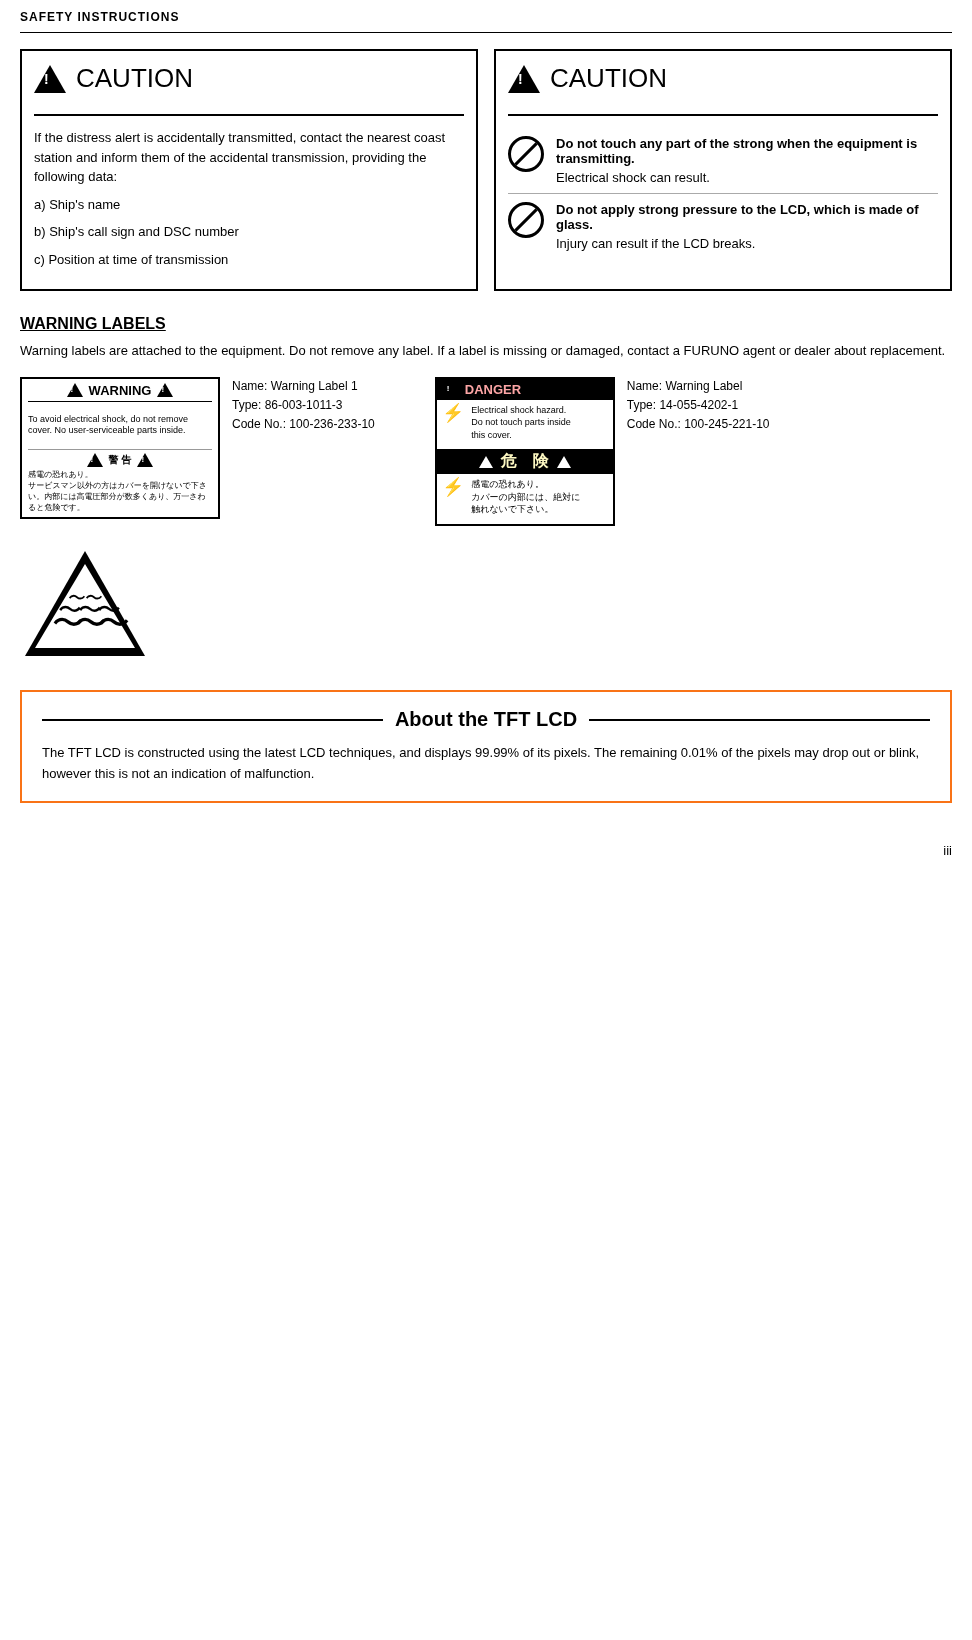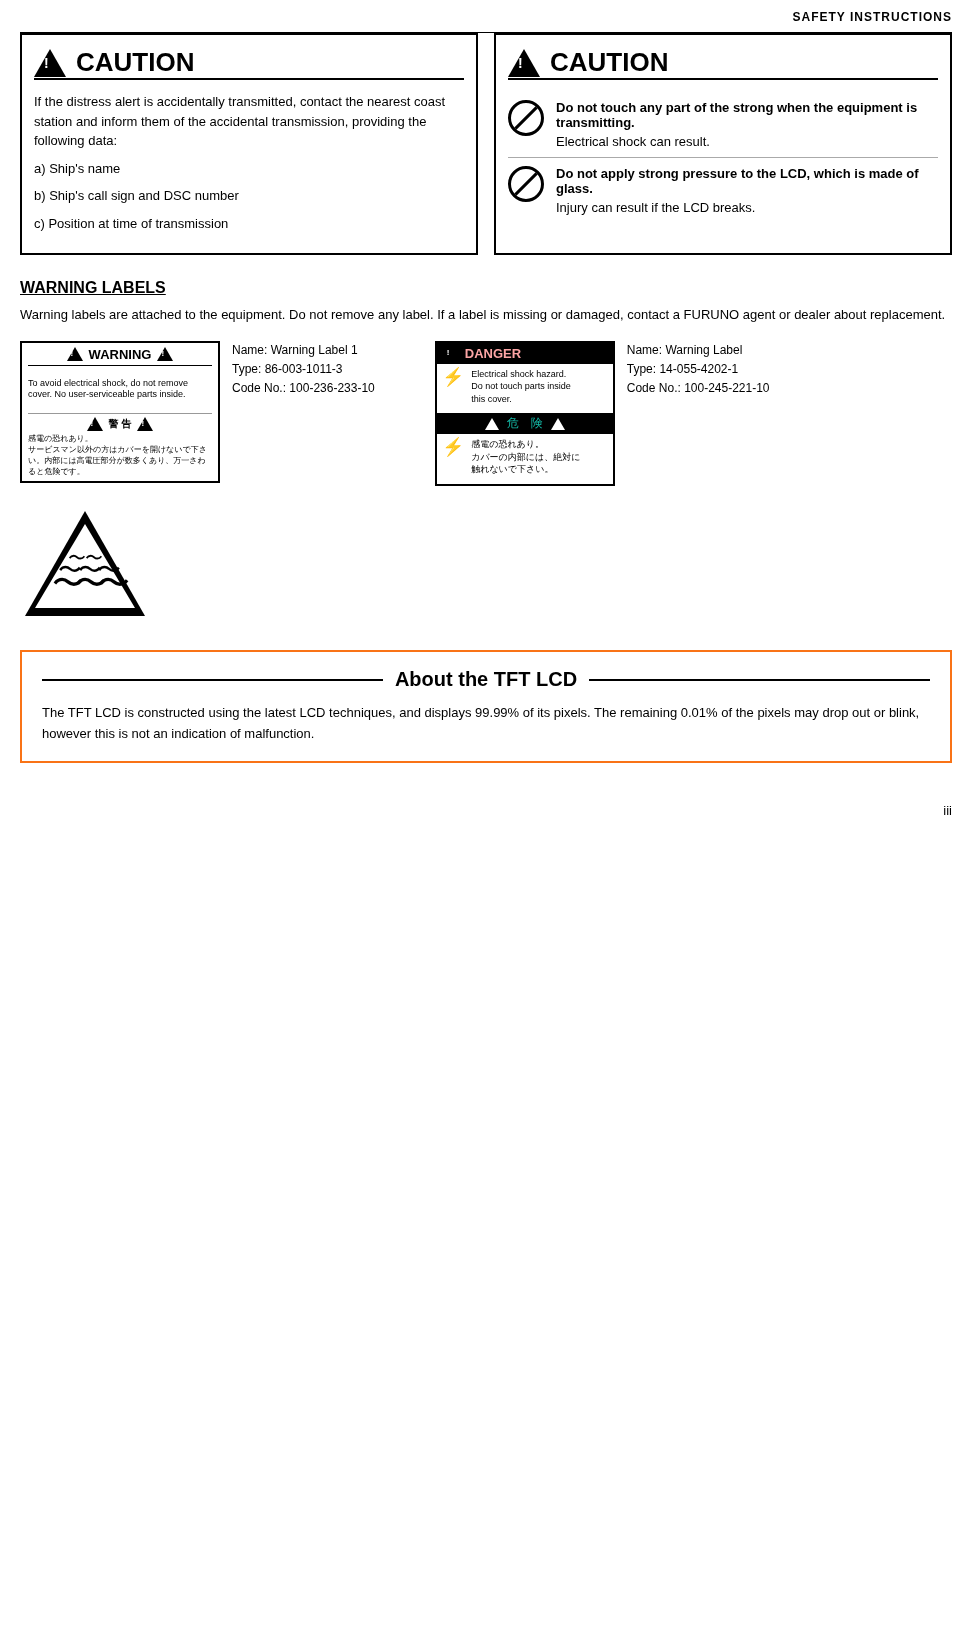--- a/index.html
+++ b/index.html
@@ -7,49 +7,50 @@
       background: #ffffff;
       font-family: Arial, sans-serif;
       font-size: 13px;
       color: #000;
       width: 972px;
       min-height: 1640px;
       padding: 10px 20px;
     }
 
     .page-header {
-      text-align: right;
+      text-align: left;
       font-size: 12px;
       font-weight: bold;
       letter-spacing: 1px;
       padding-bottom: 8px;
       border-bottom: 1px solid #000;
+      margin-bottom: 16px;
     }
 
     
     .caution-row {
       display: flex;
       gap: 16px;
       margin-bottom: 24px;
     }
 
     .caution-box {
       flex: 1;
       border: 2px solid #000;
       padding: 12px;
     }
 
     .caution-header {
       display: flex;
       align-items: center;
       gap: 10px;
       font-size: 26px;
-      font-weight: bold;
+      font-weight: normal;
       border-bottom: 2px solid #000;
-      padding-bottom: 0;
+      padding-bottom: 20px;
       margin-bottom: 12px;
     }
 
     .caution-icon-triangle {
       display: inline-block;
       width: 0;
       height: 0;
       border-left: 16px solid transparent;
       border-right: 16px solid transparent;
       border-bottom: 28px solid #000;
@@ -236,23 +237,23 @@
     }
 
     .lightning-bolt {
       font-size: 18px;
       line-height: 1;
       color: #000;
     }
 
     .kiken-header {
       background: #000;
-      color: #14b8a6;
-      font-size: 12px;
-      font-weight: normal;
+      color: #fef9c3;
+      font-size: 16px;
+      font-weight: bold;
       text-align: center;
       padding: 2px;
       display: flex;
       align-items: center;
       justify-content: center;
       gap: 8px;
     }
 
     .kiken-small-tri {
       display: inline-block;

